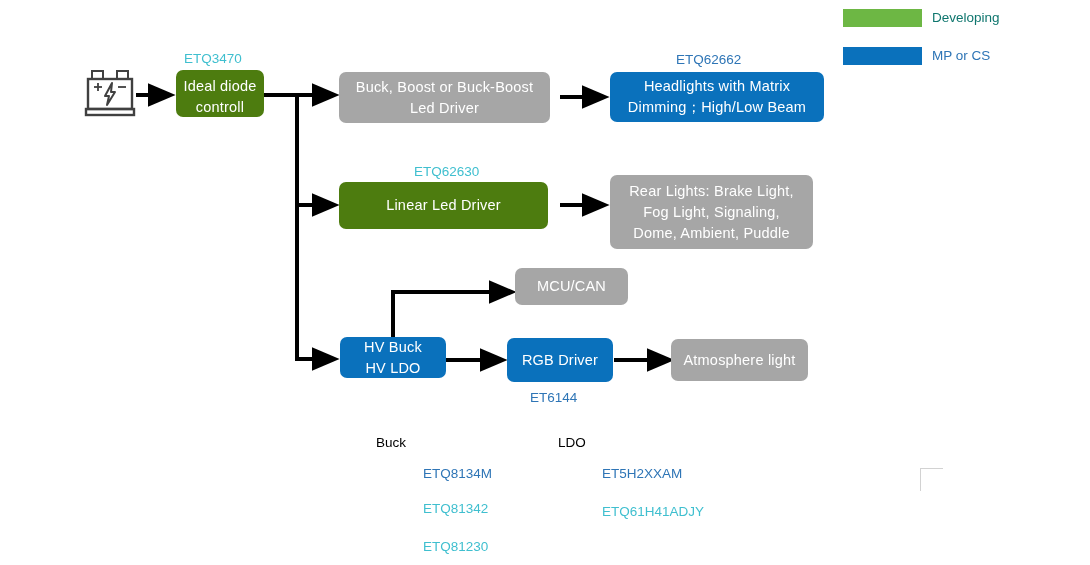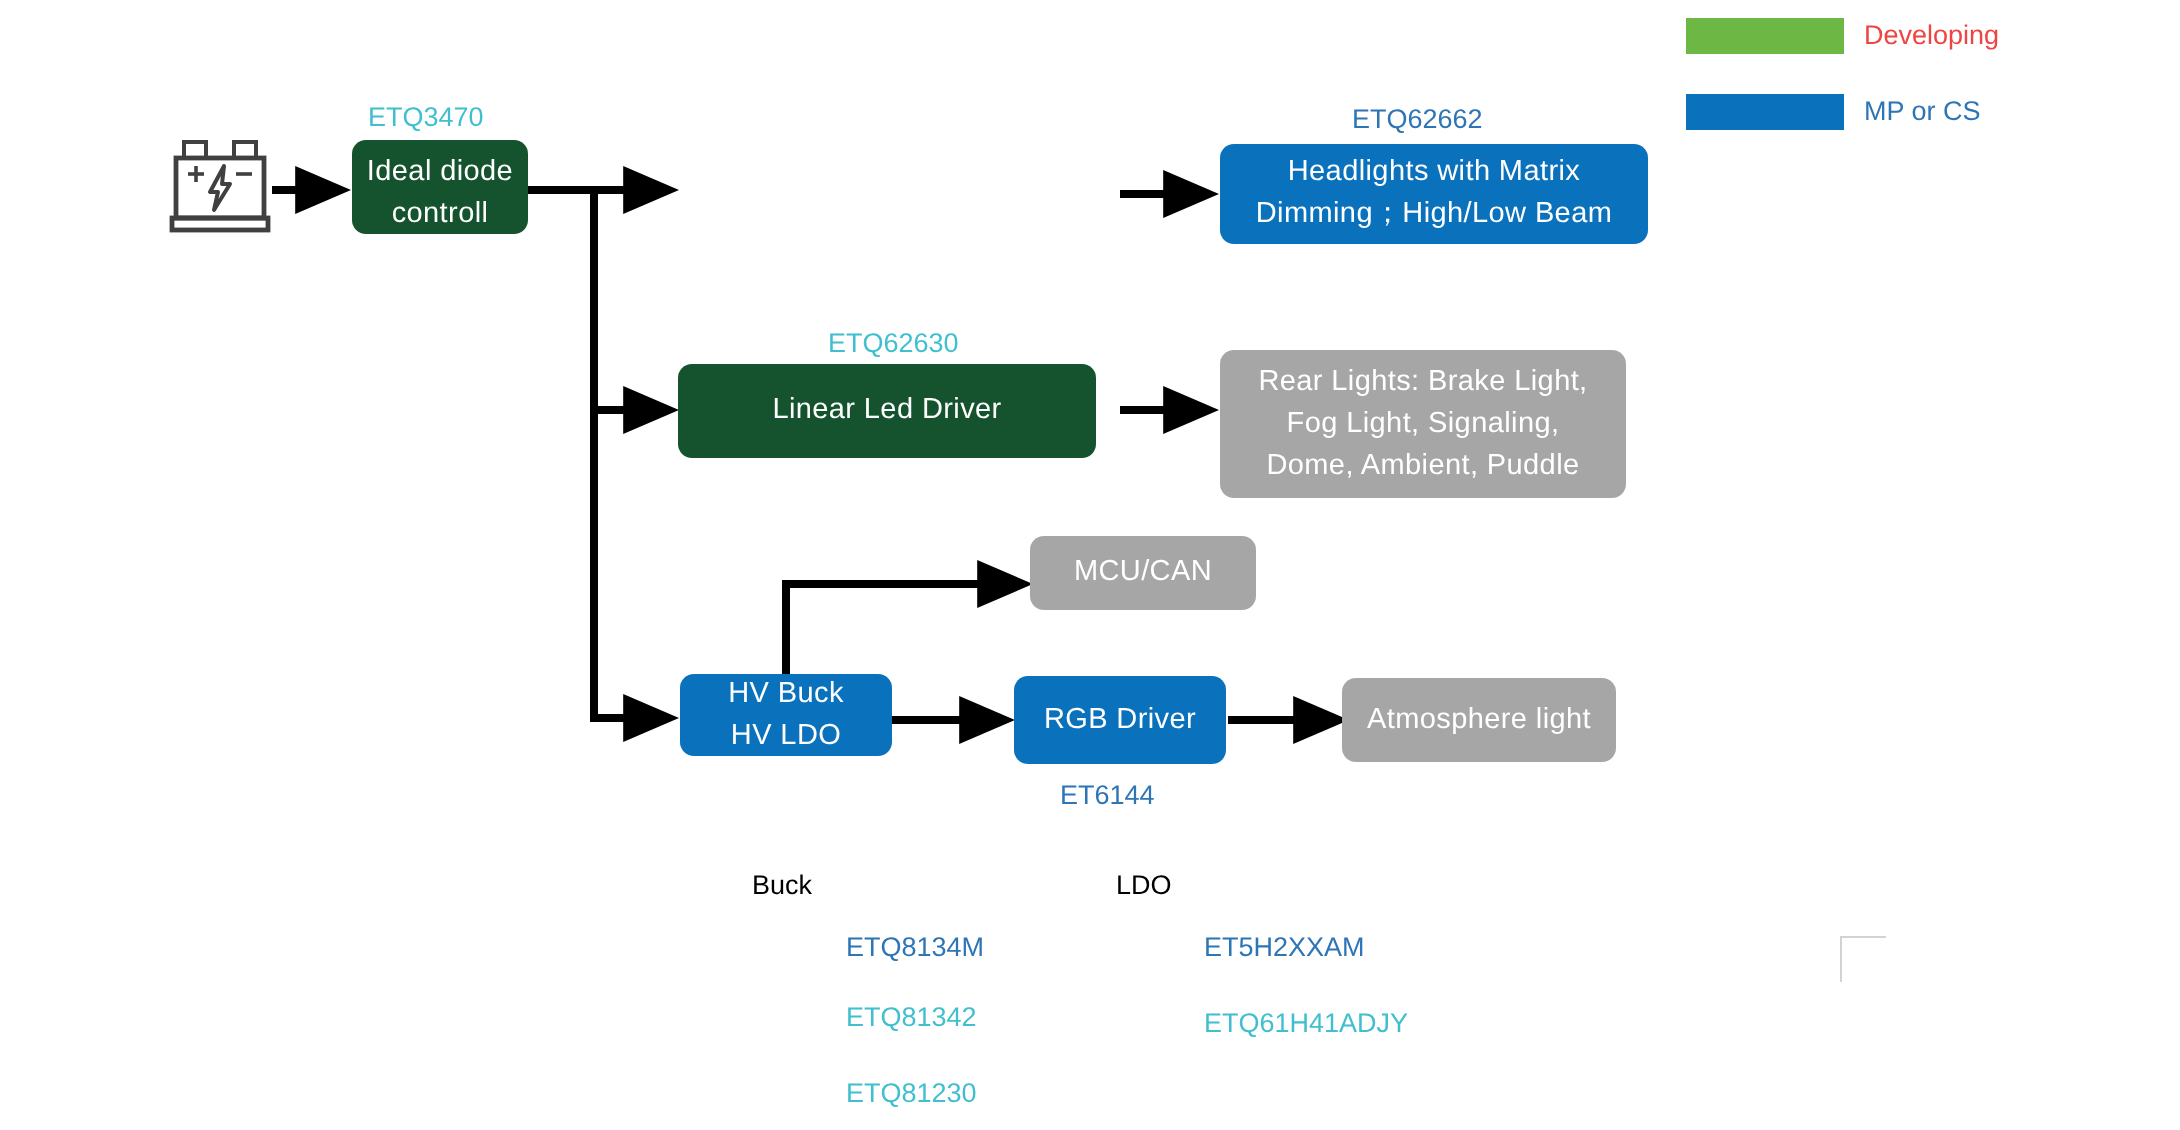--- a/index.html
+++ b/index.html
@@ -29,21 +29,21 @@
     justify-content: center;
     text-align: center;
     color: #ffffff;
     font-size: 14.5px;
     line-height: 21px;
     letter-spacing: 0.2px;
     box-sizing: border-box;
     padding: 2px 6px;
     white-space: pre-line;
   }
-  .block.green  { background: #14532d; }
+  .block.green  { background: #4d7c0f; }
   .block.blue   { background: #0A71BC; }
   .block.gray   { background: #A6A6A6; }
 
   
   .block.clipped {
     align-items: flex-start;
     overflow: hidden;
     padding-top: 6px;
   }
 
@@ -87,21 +87,21 @@
     display: block;
   }
   .legend-swatch.green { background: #6DB744; }
   .legend-swatch.blue  { background: #0A71BC; }
   .legend-text {
     margin-left: 10px;
     font-size: 13.5px;
     line-height: 16px;
     white-space: nowrap;
   }
-  .legend-text.dev { color: #ef4444; }
+  .legend-text.dev { color: #0f766e; }
   .legend-text.mp  { color: #2E75B6; }
 
   
   .battery-icon { position: absolute; }
 
   
   .crop-mark {
     position: absolute;
     width: 22px;
     height: 22px;
@@ -166,20 +166,22 @@
   <div class="caption dev" style="left:184px; top:51px;">ETQ3470</div>
 
   <div class="caption mp" style="left:676px; top:52px;">ETQ62662</div>
 
   <div class="caption dev" style="left:414px; top:164px;">ETQ62630</div>
 
   <div class="caption mp" style="left:530px; top:390px;text-align:center;">ET6144</div>
 
   <div class="block green clipped" style="left:176px; top:70px; width:88px; height:47px;">Ideal diode controll</div>
 
+  <div class="block gray" style="left:339px; top:72px; width:211px; height:51px;">Buck, Boost  or  Buck-Boost
+Led  Driver</div>
 
   <div class="block blue" style="left:610px; top:72px; width:214px; height:50px;">Headlights  with Matrix
 Dimming；High/Low  Beam</div>
 
   <div class="block green" style="left:339px; top:182px; width:209px; height:47px;">Linear  Led  Driver</div>
 
   <div class="block gray" style="left:610px; top:175px; width:203px; height:74px;">Rear  Lights:   Brake Light,
 Fog  Light, Signaling,
 Dome,  Ambient,  Puddle</div>
 

